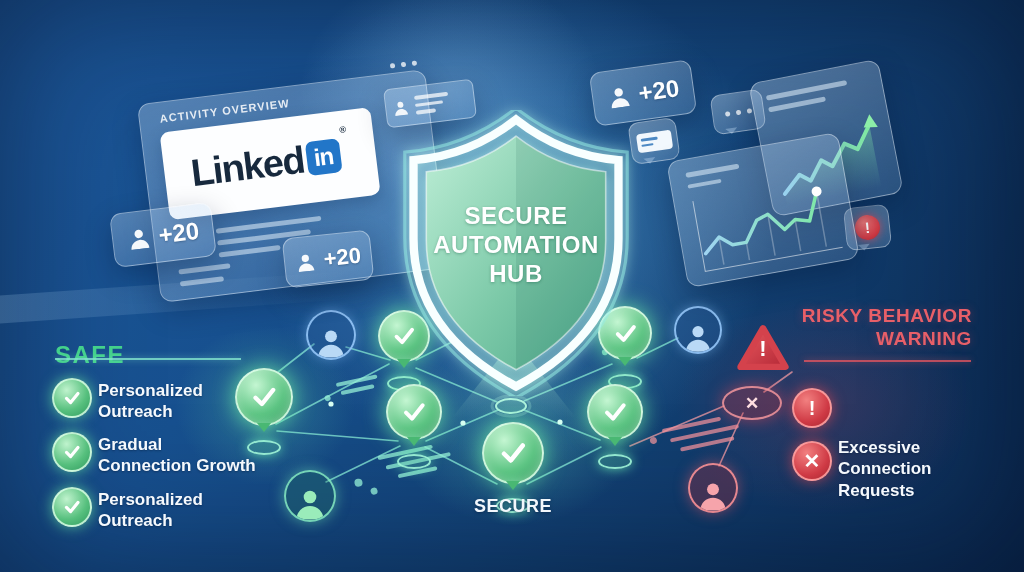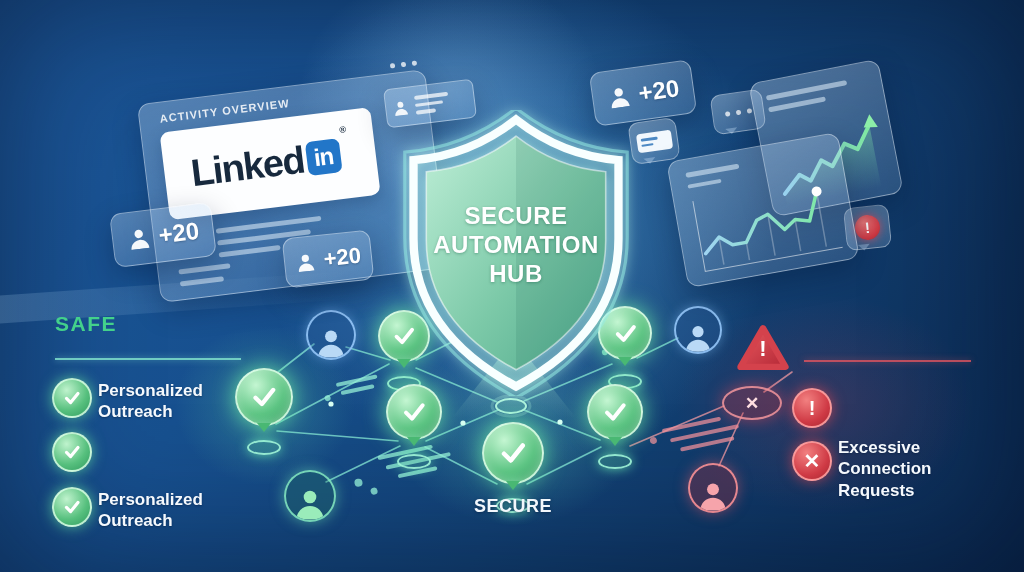--- a/index.html
+++ b/index.html
@@ -101,21 +101,21 @@
   .tri-wrap{position:absolute;left:736px;top:323px;width:54px;height:50px;}
   .tri-bang{position:absolute;left:0;right:0;top:13px;text-align:center;color:#fff;font-weight:800;font-size:22px;}
   .redcirc{position:absolute;width:36px;height:36px;border-radius:50%;
     background:radial-gradient(circle at 35% 28%,#f28080,#cf3a45 62%,#a82630);
     border:2px solid rgba(255,165,165,.85);box-shadow:0 0 14px rgba(235,70,80,.65);
     display:flex;align-items:center;justify-content:center;color:#fff;font-weight:800;font-size:20px;}
   .alert-circ{width:25px;height:25px;border-radius:50%;background:radial-gradient(circle at 35% 28%,#f07a7a,#d23c46 65%,#aa2731);
     color:#fff;font-weight:800;font-size:15px;display:flex;align-items:center;justify-content:center;box-shadow:0 0 8px rgba(235,70,80,.7);}
 
   
-  .safe-title{position:absolute;left:55px;top:312px;font-size:21px;font-weight:800;letter-spacing:1.5px;color:#43d18b;}
+  .safe-title{position:absolute;left:55px;top:341px;font-size:24px;font-weight:800;letter-spacing:1.5px;color:#43d18b;}
   .safe-rule{position:absolute;left:55px;top:358px;width:186px;height:2px;background:rgba(128,226,205,.85);box-shadow:0 0 6px rgba(128,226,205,.6);}
   .safeitem-icon{position:absolute;width:36px;height:36px;border-radius:50%;display:flex;align-items:center;justify-content:center;
     background:radial-gradient(circle at 35% 28%,#bff3cd,#57c07e 58%,#2f9a5e);
     border:2px solid rgba(220,255,232,.8);box-shadow:0 0 14px rgba(105,235,160,.7);}
   .item-label{position:absolute;color:#f5f9fd;font-size:17px;font-weight:700;line-height:1.25;text-shadow:0 1px 2px rgba(0,25,55,.45);}
   .risky-title{position:absolute;right:52px;top:304px;width:320px;text-align:right;font-size:19px;font-weight:800;
     line-height:1.22;color:#e85f68;letter-spacing:.6px;text-shadow:0 0 10px rgba(230,70,85,.35);}
   .risky-rule{position:absolute;left:804px;top:360px;width:167px;height:2px;background:rgba(228,85,95,.8);box-shadow:0 0 6px rgba(228,85,95,.5);}
 
   .caption{position:absolute;left:392px;top:496px;width:242px;text-align:center;color:#f2f7fc;text-shadow:0 1px 3px rgba(0,25,55,.5);}
@@ -424,28 +424,32 @@
         <polyline points="12,25 21,34 37,14" fill="none" stroke="#fff" stroke-width="7" stroke-linecap="round" stroke-linejoin="round"></polyline>
       </svg>
   </div>
   <div class="item-label ml" style="left:98px;top:380px;">Personalized
 Outreach</div>
   <div class="safeitem-icon" style="left:52px;top:432px;">
     <svg width="22" height="22" viewBox="0 0 48 48">
         <polyline points="12,25 21,34 37,14" fill="none" stroke="#fff" stroke-width="7" stroke-linecap="round" stroke-linejoin="round"></polyline>
       </svg>
   </div>
+  <div class="item-label ml" style="left:98px;top:434px;">Gradual
+Connection Growth</div>
   <div class="safeitem-icon" style="left:52px;top:487px;">
     <svg width="22" height="22" viewBox="0 0 48 48">
         <polyline points="12,25 21,34 37,14" fill="none" stroke="#fff" stroke-width="7" stroke-linecap="round" stroke-linejoin="round"></polyline>
       </svg>
   </div>
   <div class="item-label ml" style="left:98px;top:489px;">Personalized
 Outreach</div>
 
+  <div class="risky-title ml">RISKY BEHAVIOR
+WARNING</div>
   <div class="risky-rule"></div>
   <div class="redcirc" style="left:792px;top:388px;">!</div>
   <div class="redcirc" style="left:792px;top:441px;">✕</div>
   <div class="item-label ml" style="left:838px;top:437px;">Excessive
 Connection
 Requests</div>
 
   <div class="caption">
     <div class="c1">SECURE</div>
   </div>

